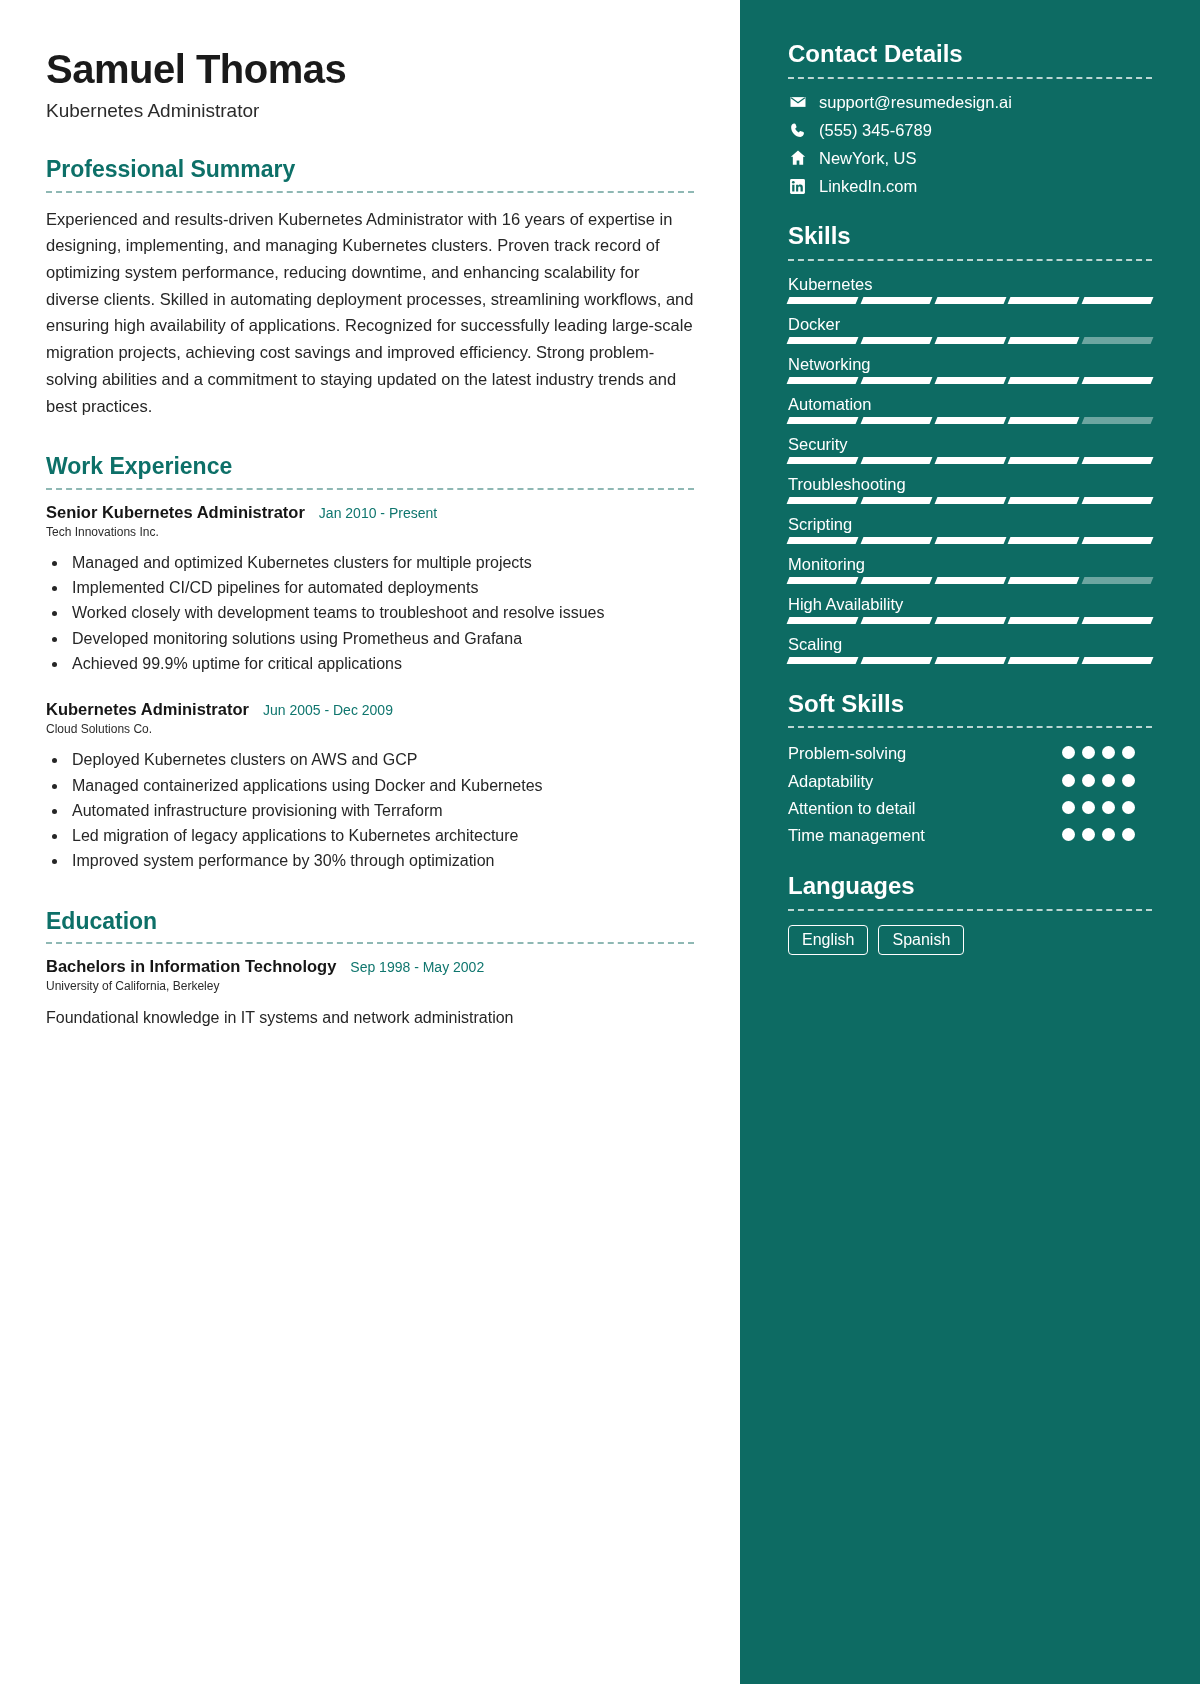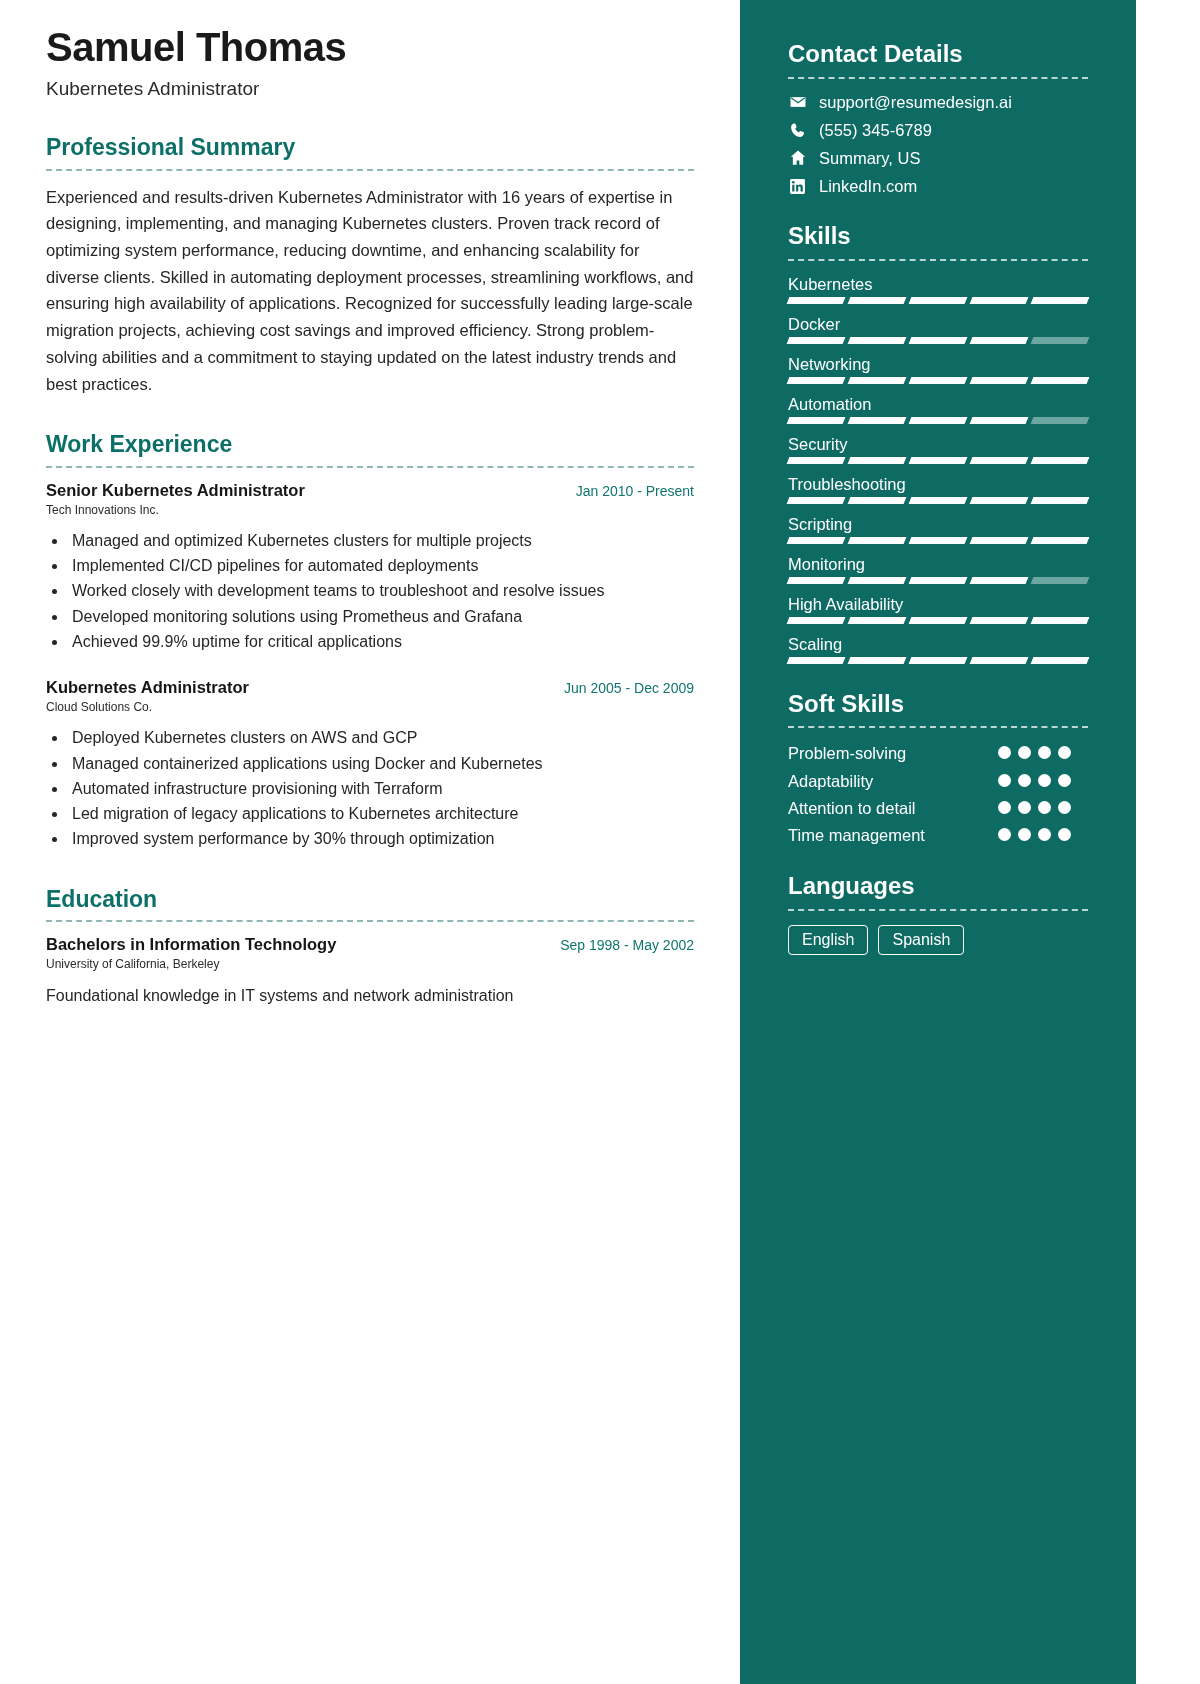--- a/index.html
+++ b/index.html
@@ -7,21 +7,21 @@
   body {
     font-family:"Liberation Sans", sans-serif;
     background:#ffffff;
     display:flex;
     color:#231f20;
   }
 
   
   .main {
     width:740px;
-    padding:24px 46px 0 46px;
+    padding:46px 46px 0 46px;
     background:#ffffff;
   }
   .name {
     font-size:40px;
     font-weight:bold;
     letter-spacing:-0.5px;
     line-height:1.15;
     color:#1a1a1a;
   }
   .job-title {
@@ -46,21 +46,21 @@
 
   .summary {
     font-size:16.5px;
     line-height:1.62;
     color:#262626;
   }
 
   .entry { margin-bottom:4px; }
   .entry-top {
     display:flex;
-    justify-content:space-between;
+    justify-content:flex-start;
     align-items:baseline;
     gap:14px;
   }
   .entry-title {
     font-size:16.5px;
     font-weight:bold;
     color:#161616;
   }
   .entry-date {
     font-size:14px;
@@ -87,21 +87,21 @@
   .edu-desc {
     font-size:16px;
     line-height:1.55;
     color:#262626;
     margin-top:13px;
   }
   .edu-entry + .edu-entry { margin-top:36px; }
 
   
   .sidebar {
-    width:396px;
+    width:460px;
     background:#0d6b63;
     color:#ffffff;
     padding:40px 48px 0 48px;
   }
   .side-head {
     font-size:24px;
     font-weight:bold;
     color:#ffffff;
     line-height:1.2;
   }
@@ -281,21 +281,21 @@
             </svg>
           </span>
      <span>(555) 345-6789</span>
         </div>
         <div class="contact-row">
           <span class="cicon">
             <svg width="18" height="18" viewBox="0 0 24 24" fill="#fff">
               <path d="M12 2 2.5 10.2h2.6V21h5.1v-5.6h3.6V21h5.1V10.2h2.6z"></path>
             </svg>
           </span>
-     <span>Summary, US</span>
+     <span>NewYork, US</span>
         </div>
         <div class="contact-row">
           <span class="cicon">
             <svg width="17" height="17" viewBox="0 0 24 24">
               <rect x="1.5" y="1.5" width="21" height="21" rx="2" fill="#fff"></rect>
               <rect x="4.5" y="9.5" width="3.2" height="9.5" fill="#0d6b63"></rect>
               <circle cx="6.1" cy="6" r="1.9" fill="#0d6b63"></circle>
               <path d="M10 9.5h3v1.4c.5-.9 1.6-1.6 3.1-1.6 2.4 0 3.4 1.4 3.4 4V19h-3.2v-5c0-1.3-.5-2-1.6-2-1.2 0-1.7.8-1.7 2.1V19H10z" fill="#0d6b63"></path>
             </svg>
           </span>

